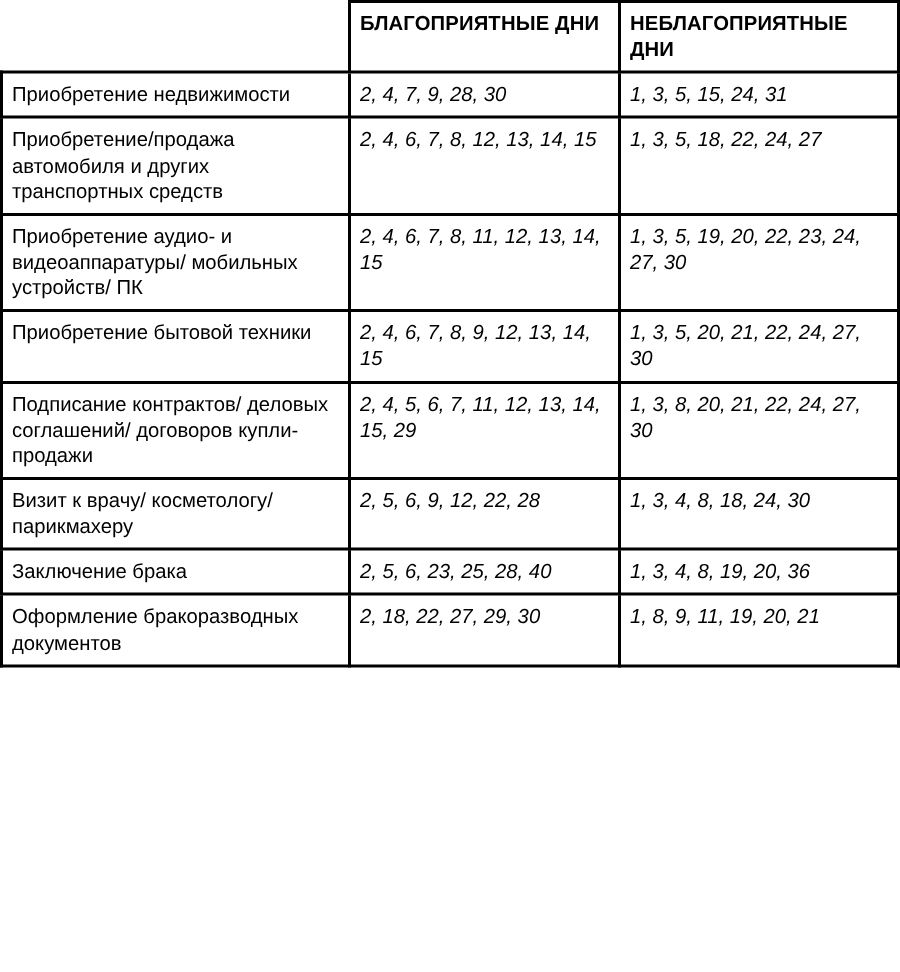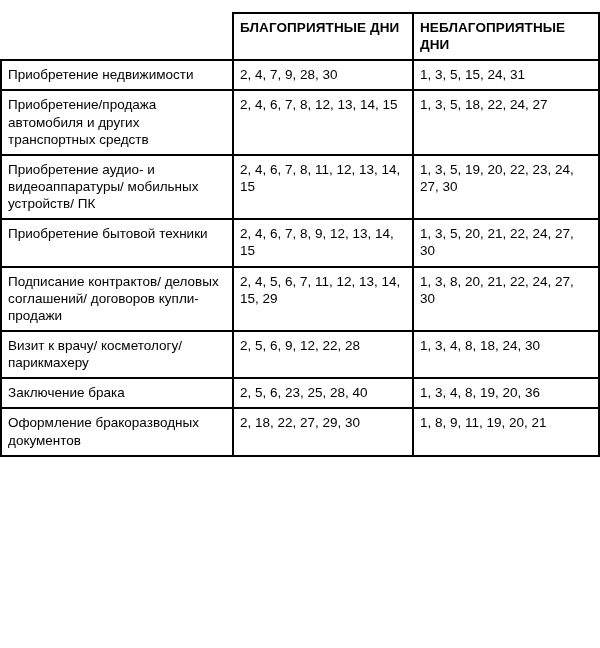--- a/index.html
+++ b/index.html
@@ -16,21 +16,21 @@
   }
   .sheet {
     width: 600px;
     height: 648px;
     box-sizing: border-box;
     position: relative;
   }
   table.days-table {
     border-collapse: collapse;
     width: 598px;
-    margin: 12px auto;
+    margin: 0 auto;
     table-layout: fixed;
   }
   table.days-table td,
   table.days-table th {
     border: 2px solid #000000;
     vertical-align: top;
     padding: 5px 6px 6px 6px;
     font-size: 13.5px;
     line-height: 1.27;
     text-align: left;
@@ -50,20 +50,21 @@
     border-left: none;
     border-top: none;
     border-bottom: none;
     background: #ffffff;
   }
   td.label-cell {
     font-size: 13.5px;
   }
   td.days-cell {
     font-size: 13.5px;
+    font-style: italic;
   }
 </style>
 </head>
 <body>
 
 <div class="sheet">
   <table class="days-table">
     <colgroup>
       <col class="c-label">
       <col class="c-good">

